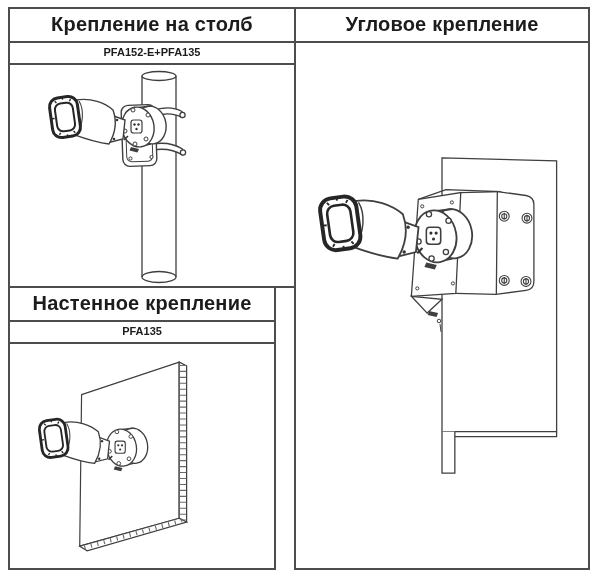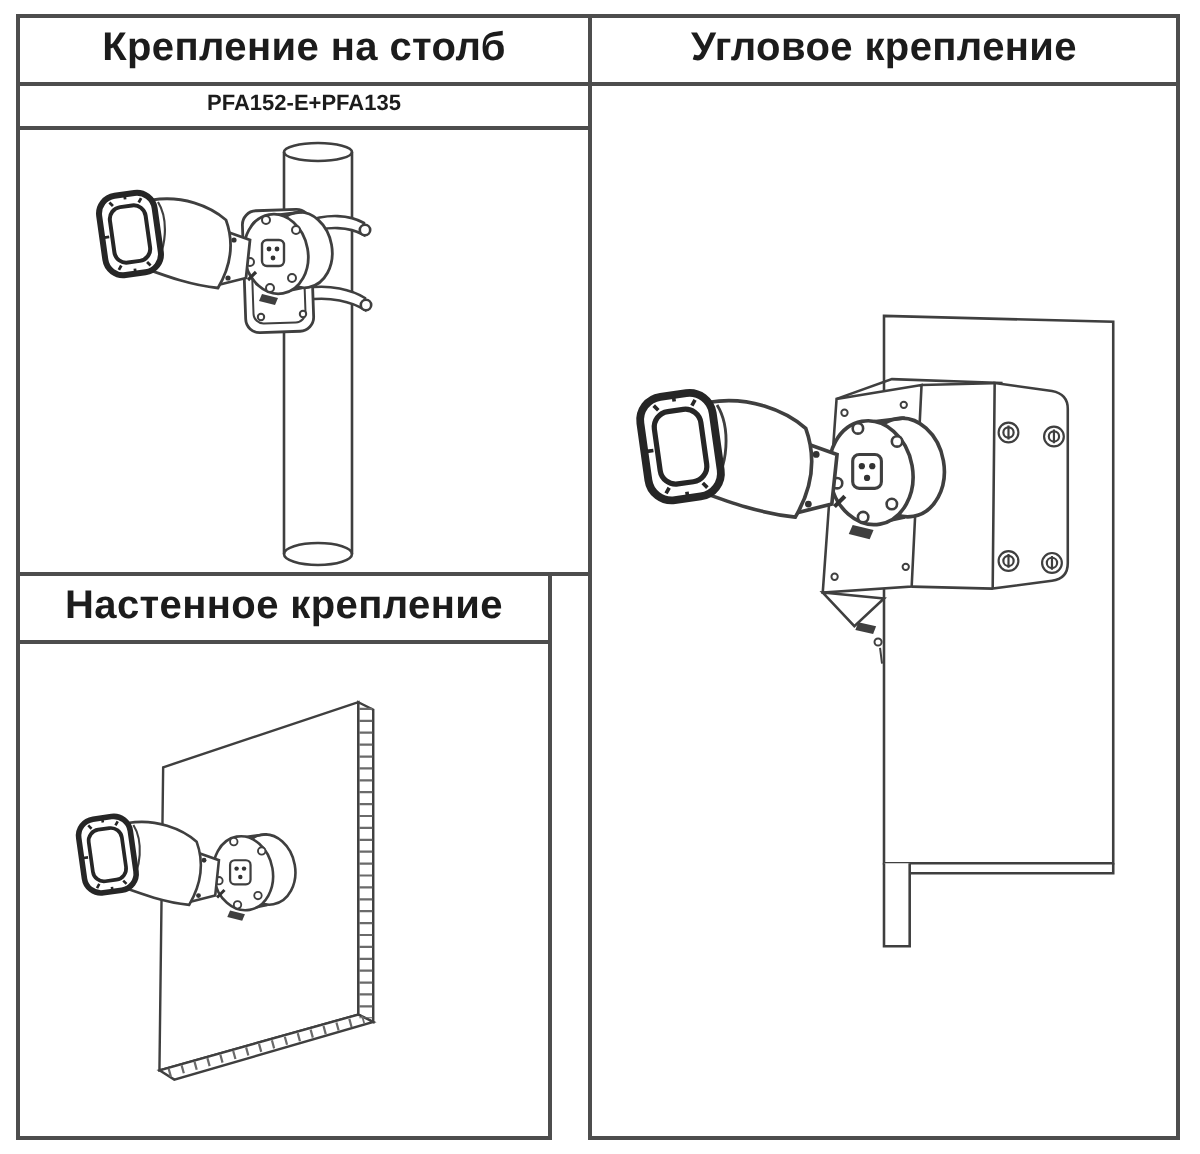--- a/index.html
+++ b/index.html
@@ -86,20 +86,21 @@
             <circle cx="141.5" cy="92" r="1.6" stroke-width="1"></circle>
           </g>
         </g>
         <use href="#cam" transform="translate(33,14)"></use>
       </svg>
     </div>
   </section>
 
   <section class="panel" id="panel-wallmount">
     <div class="hdr">Настенное крепление</div>
+    <div class="sub">PFA135</div>
     <div class="img">
       <svg viewBox="0 0 284 224">
         <g fill="#fff" stroke="#3f3f3f" stroke-width="1.3">
 
           <path d="M77,46 L182,11 L182,179 L75,209 Z"></path>
 
           <path d="M182,11 L190,15 L190,183 L182,179 Z"></path>
 
           <path d="M75,209 L83,214 L190,183 L182,179 Z"></path>
         </g>

